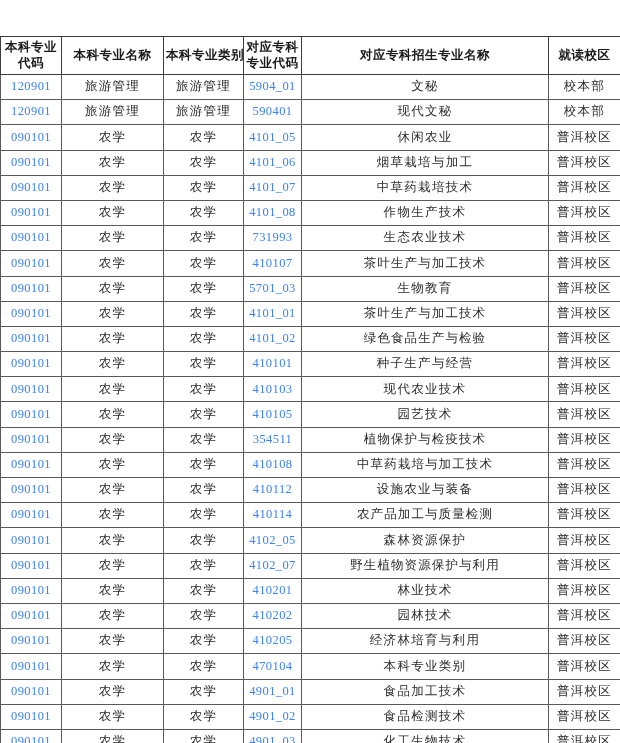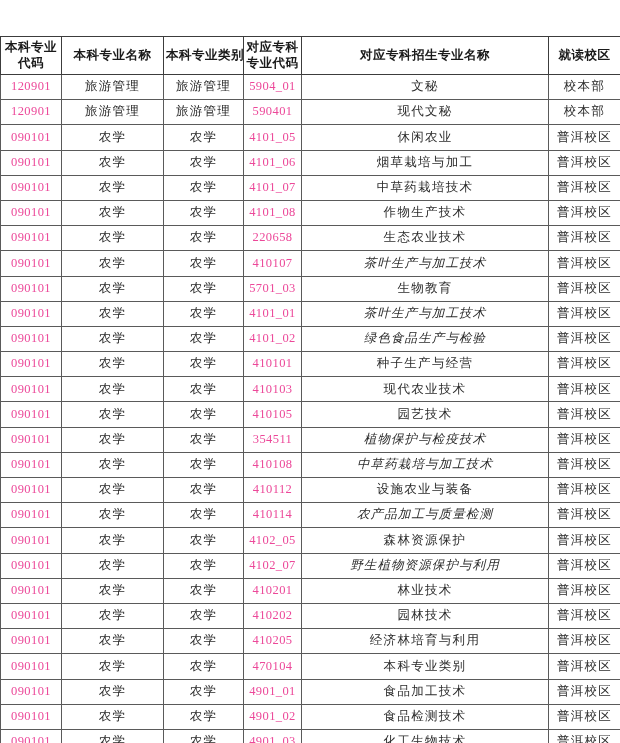--- a/index.html
+++ b/index.html
@@ -51,28 +51,27 @@
   }
   #major-table tbody td {
     height: 25.2px;
     font-size: 12.5px;
     font-weight: normal;
     color: #2b2b2b;
   }
   #major-table tbody td.code-cell {
     font-family: "Liberation Serif", "DejaVu Serif", serif;
     letter-spacing: 0.4px;
-    color: #ec4899;
+    color: #3b82f6;
   }
   #major-table tbody td.cn-cell {
     letter-spacing: 1.3px;
   }
   #major-table tbody td.cn-cell.long {
     letter-spacing: 1.1px;
-    font-style: italic;
   }
   #major-table tbody tr:last-child td {
     border-bottom: 1px solid #5a5a5a;
   }
 </style>
 </head>
 <body>
 
 <table id="major-table">
   <colgroup>
@@ -153,21 +152,21 @@
         <td class="cn-cell">农学</td>
         <td class="cn-cell">农学</td>
         <td class="code-cell">4101_08</td>
         <td class="cn-cell">作物生产技术</td>
         <td class="cn-cell">普洱校区</td>
       </tr>
       <tr>
         <td class="code-cell">090101</td>
         <td class="cn-cell">农学</td>
         <td class="cn-cell">农学</td>
-        <td class="code-cell">220658</td>
+        <td class="code-cell">731993</td>
         <td class="cn-cell">生态农业技术</td>
         <td class="cn-cell">普洱校区</td>
       </tr>
       <tr>
         <td class="code-cell">090101</td>
         <td class="cn-cell">农学</td>
         <td class="cn-cell">农学</td>
         <td class="code-cell">410107</td>
         <td class="cn-cell long">茶叶生产与加工技术</td>
         <td class="cn-cell">普洱校区</td>

